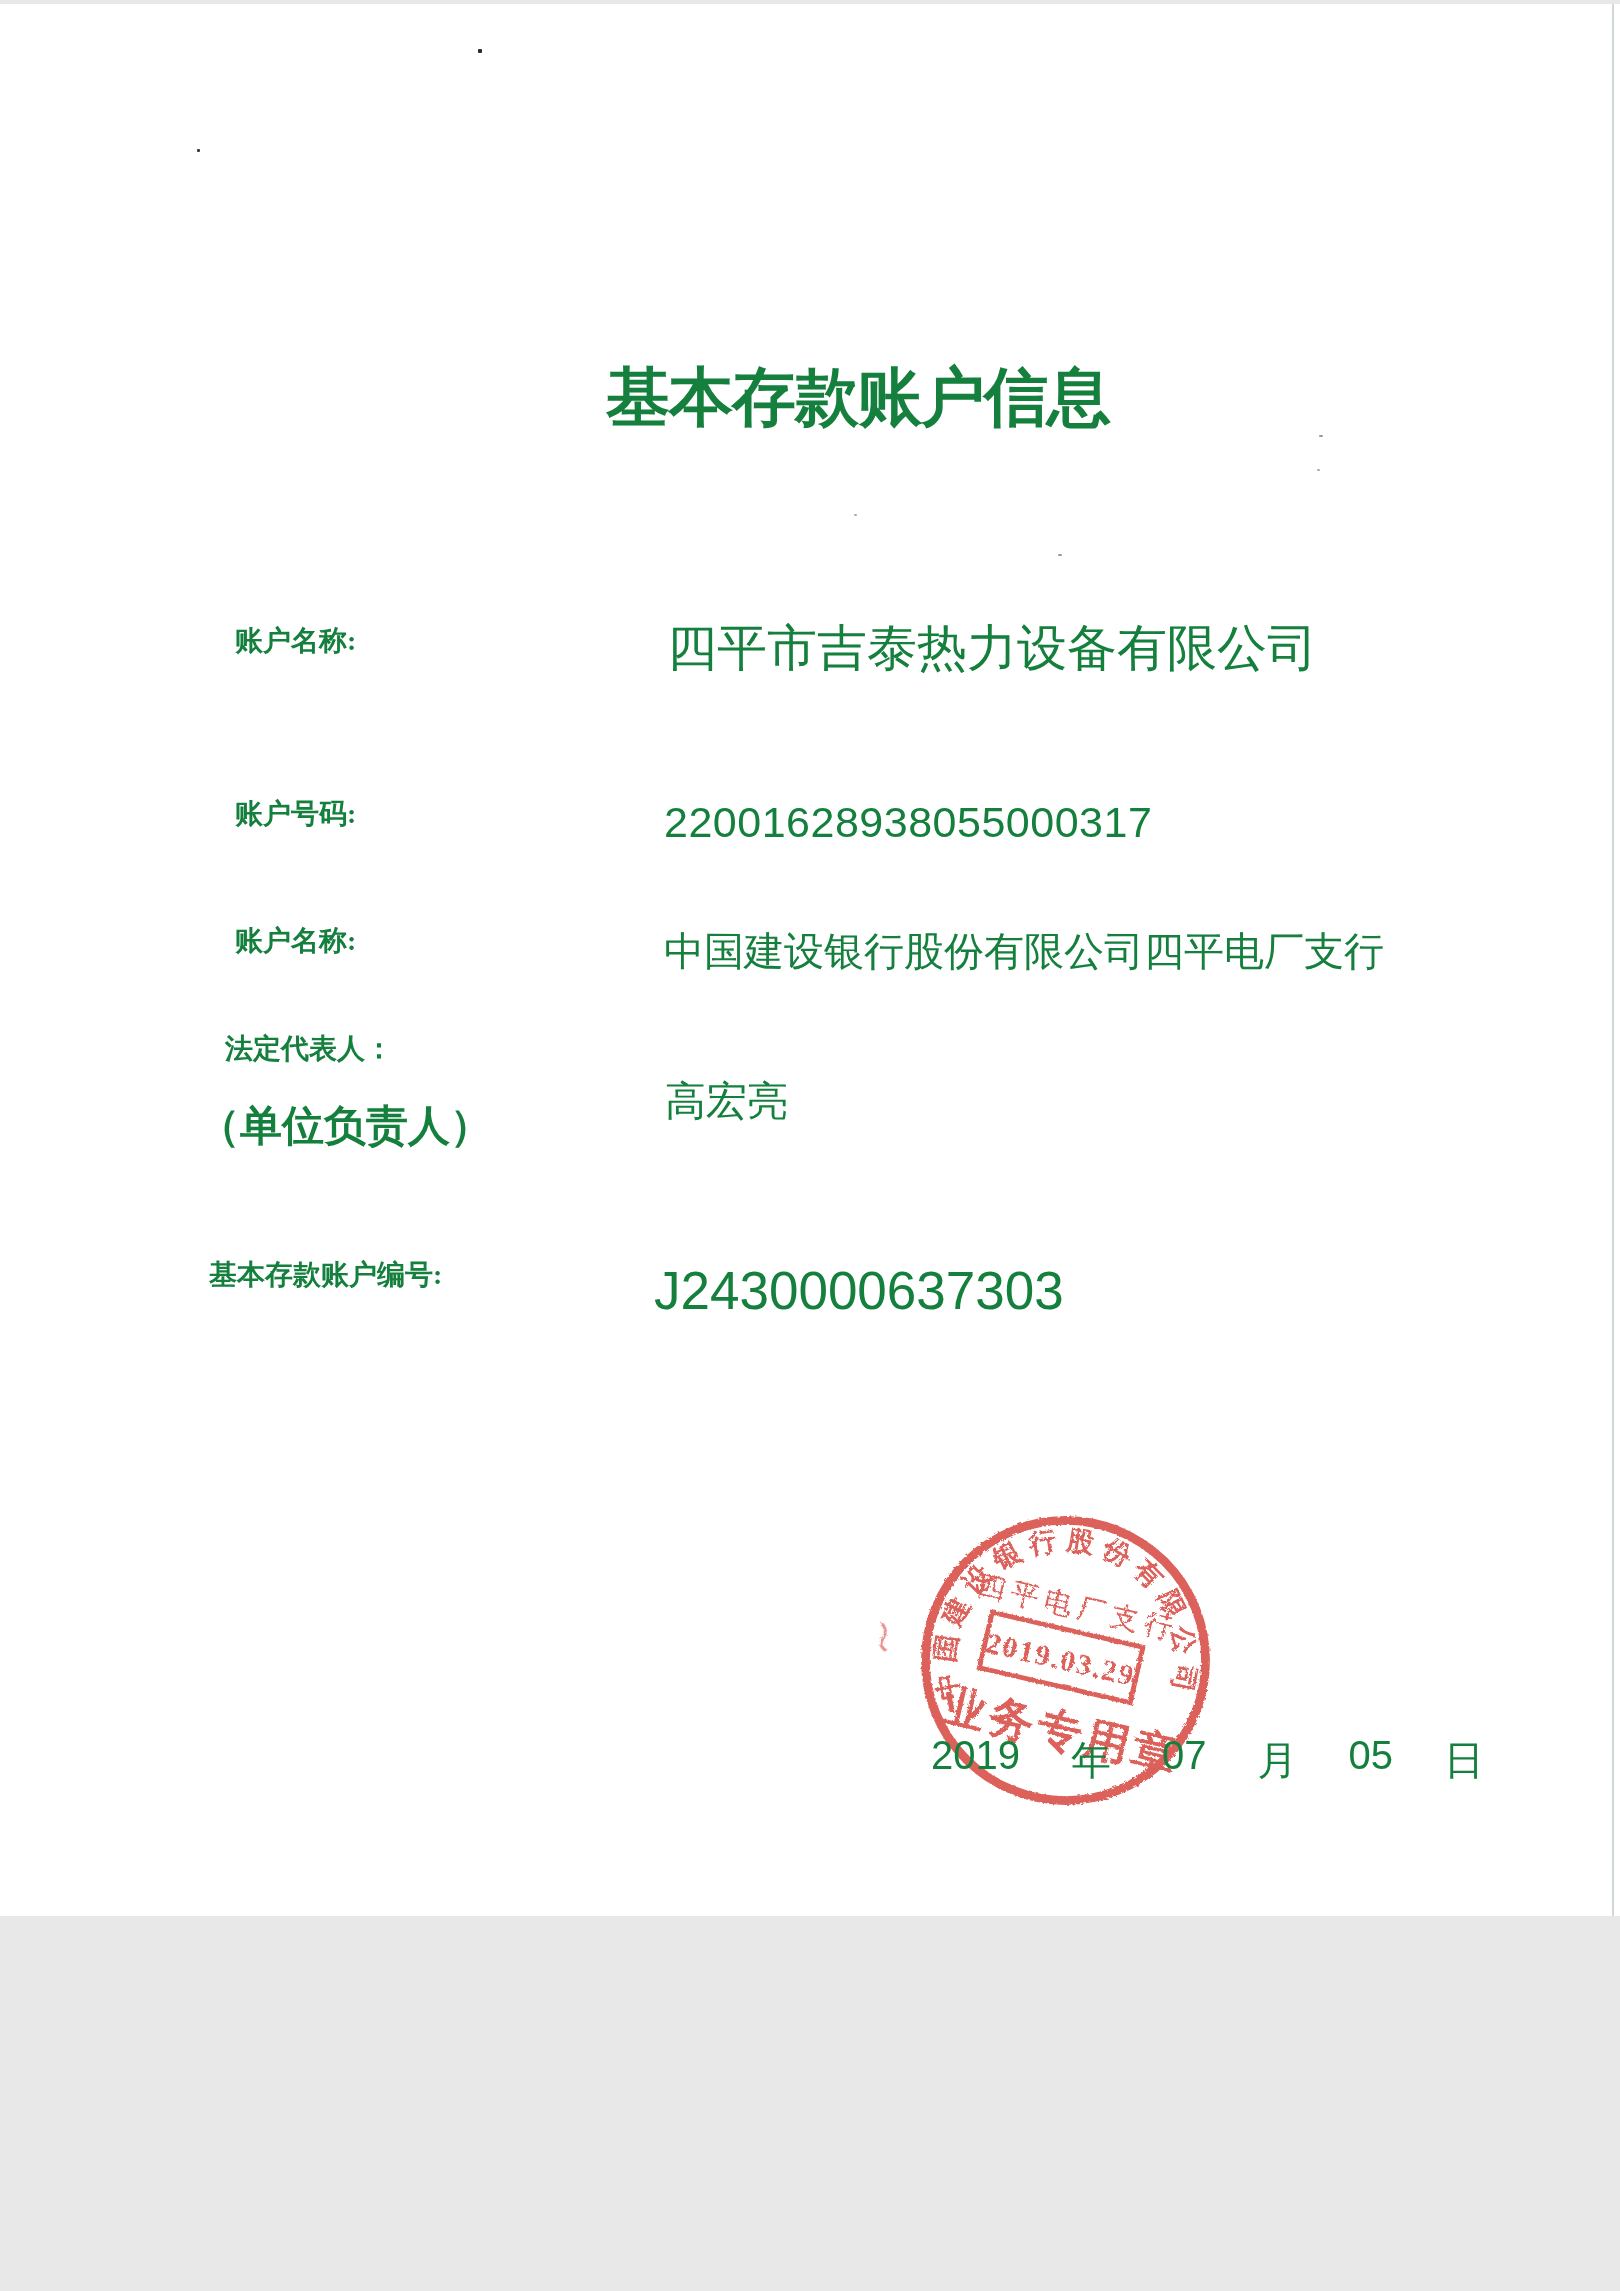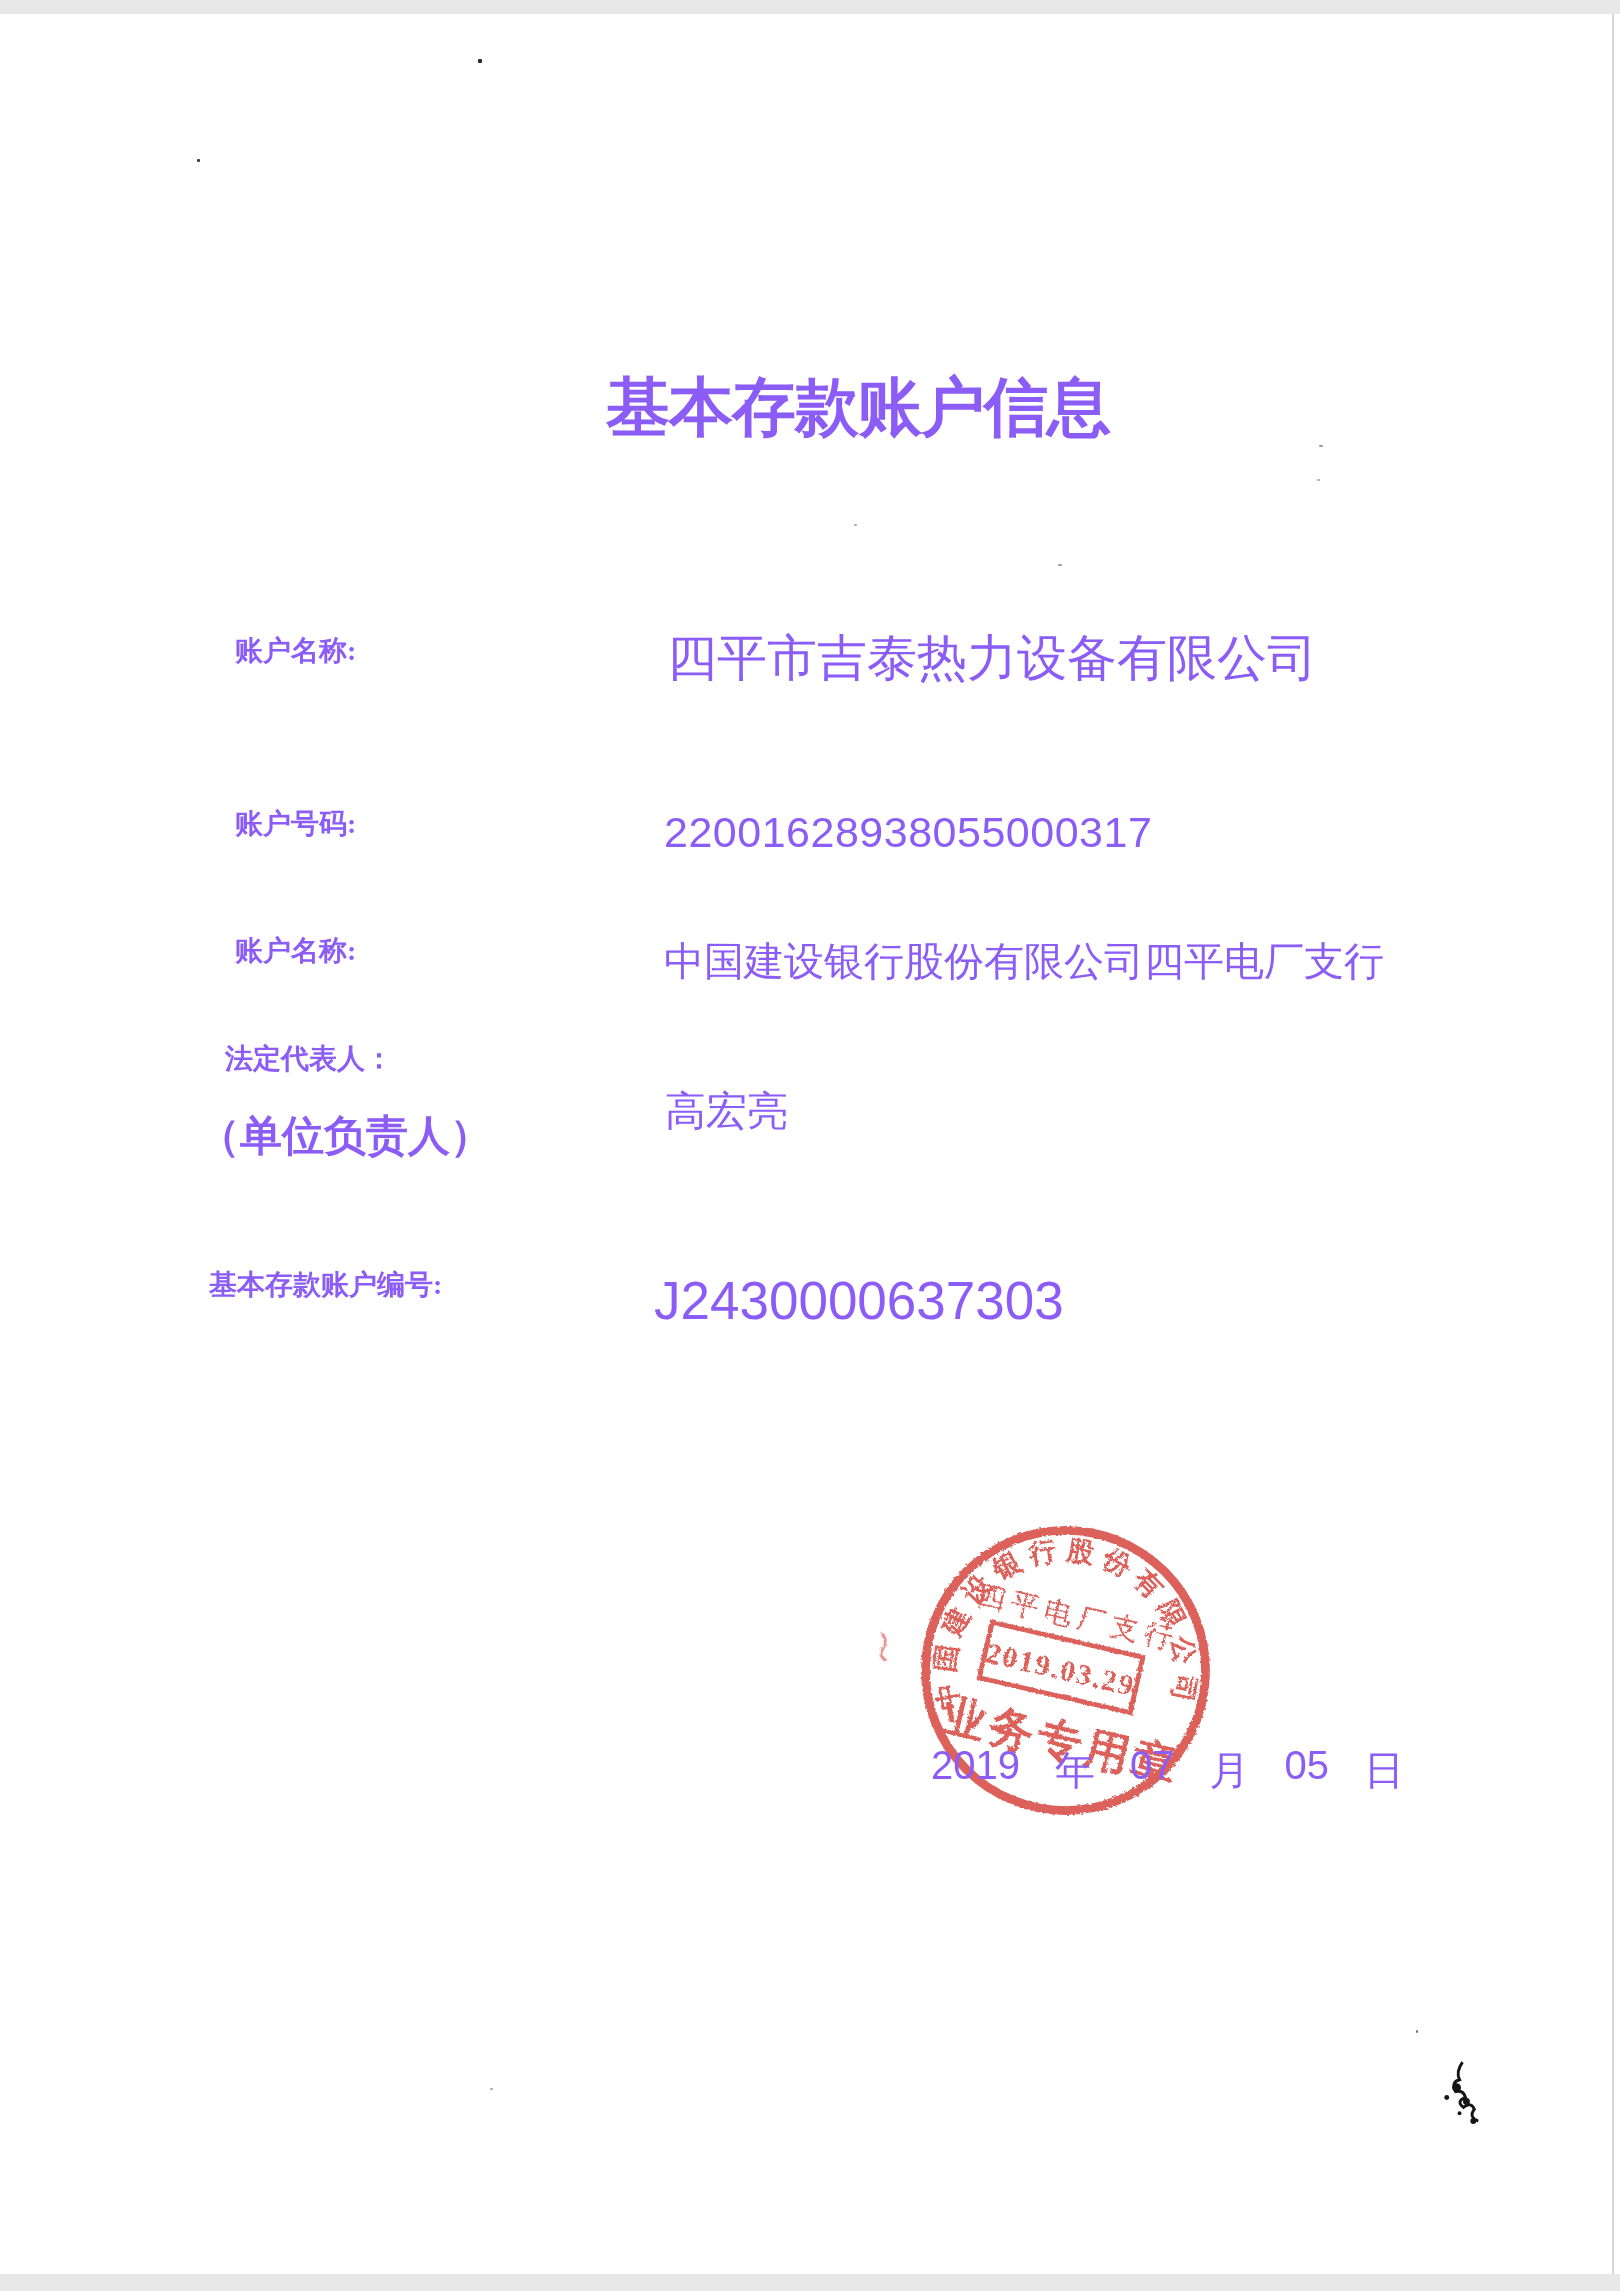--- a/index.html
+++ b/index.html
@@ -1,22 +1,22 @@
 <!DOCTYPE html>
 <html><head>
 <meta charset="utf-8">
 <style>
   html,body { margin:0; padding:0; background:#e8e8e8; }
   .page {
     position:relative;
-    width:1620px; height:2260px;
-    margin:14px auto;
+    width:1620px; height:1912px;
+    margin:4px auto;
     background:#ffffff;
     font-family:"Liberation Serif", serif;
-    color:#8b5cf6;
+    color:#15803d;
     overflow:hidden;
   }
   .abs { position:absolute; white-space:nowrap; line-height:1.15; }
 
   .title {
     left:606px; top:357px;
     font-size:64px; font-weight:700;
     letter-spacing:-1px;
     margin:0;
   }
@@ -32,21 +32,21 @@
   .r3l { left:235px; top:921px; }
   .r3v { left:664px; top:925px; font-size:40px; }
   .r4l1 { left:225px; top:1029px; }
   .r4l2 { left:198px; top:1098px; font-weight:700; font-size:42px; }
   .r4v  { left:665px; top:1074px; }
   .r5l { left:209px; top:1255px; }
   .r5v { left:654px; top:1257px; font-size:53px; }
 
   .date-row {
     position:absolute; left:931px; top:1729px;
-    display:flex; column-gap:35px;
+    display:flex; column-gap:51px;
     font-size:40px;
     font-family:"Liberation Sans", sans-serif;
     z-index:3;
   }
   .date-row .unit { font-family:"Liberation Serif", serif; }
 
   .stamp {
     position:absolute; left:899px; top:1490px;
     width:333px; height:333px;
     overflow:visible;

